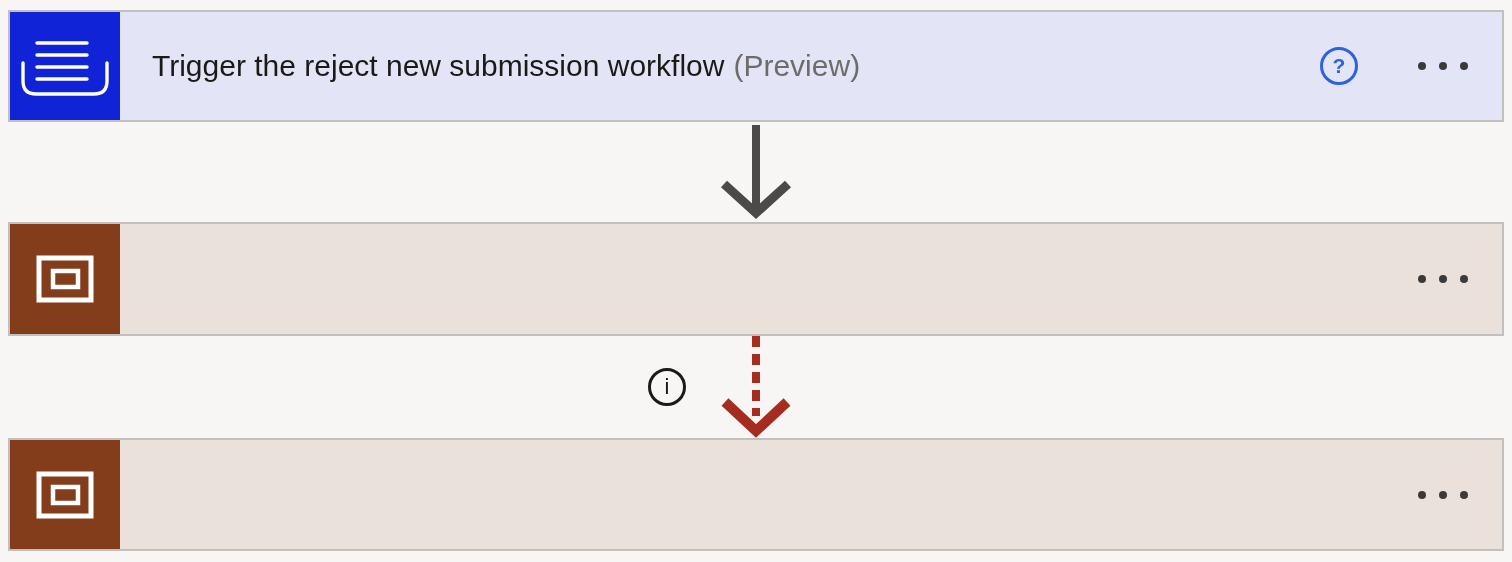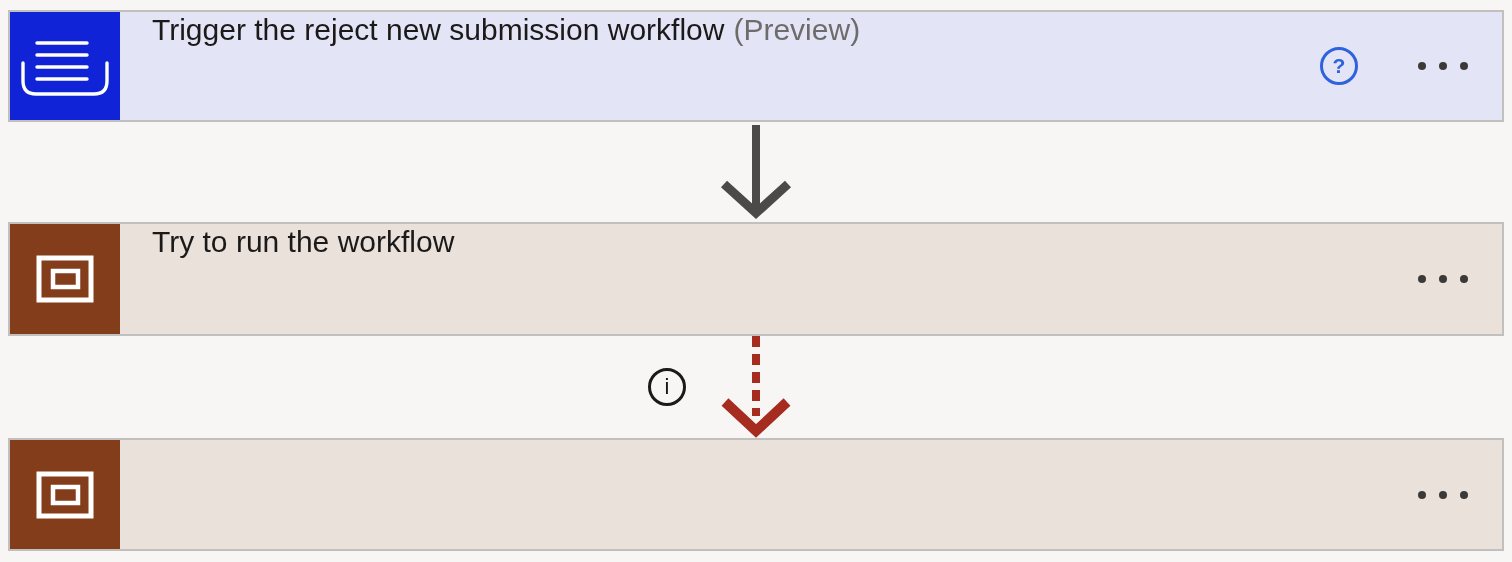--- a/index.html
+++ b/index.html
@@ -5,21 +5,21 @@
   html,body{margin:0;padding:0;background:#F7F6F5;}
   .canvas{
     position:relative;
     width:1512px;height:562px;
     background:#F7F6F5;
     font-family:"Liberation Sans",sans-serif;
     overflow:hidden;
   }
   .card{
     position:absolute;left:8px;width:1496px;height:112px;
-    display:flex;
+    display:flex;align-items:center;
     border:2px solid #C1C0BE;box-sizing:border-box;
     background:#E9E1DA;
   }
   .card1{top:10px;background:#E3E5F7;}
   .card2{top:222px;height:114px;}
   .card3{top:438px;height:113px;}
   .icon-tile{
     flex:0 0 110px;width:110px;height:100%;
     display:flex;align-items:center;justify-content:center;
     background:#833D1B;
@@ -87,23 +87,20 @@
     <polyline points="23,62 55,91 87,62" stroke="#4C4A48" stroke-width="9" fill="none" style="stroke: rgb(76, 74, 72);"></polyline>
   </svg>
 
   <div class="card card2" style="background: rgb(233, 225, 218); border-color: rgb(193, 192, 190);">
     <div class="icon-tile" style="background: rgb(131, 61, 27);">
       <svg width="110" height="112" viewBox="0 0 110 112" fill="none">
         <rect x="29" y="35" width="52" height="42" stroke="#fff" stroke-width="5"></rect>
         <rect x="43" y="48" width="25" height="16" stroke="#fff" stroke-width="4.5"></rect>
       </svg>
     </div>
-    <div class="title" style="color: rgb(27, 26, 25);">
-      <span>Try to run the workflow</span>
-    </div>
     <div class="actions">
       <div class="menu" aria-label="menu">
         <span class="dot" style="background: rgb(59, 58, 57);"></span>
         <span class="dot" style="background: rgb(59, 58, 57);"></span>
         <span class="dot" style="background: rgb(59, 58, 57);"></span>
       </div>
     </div>
   </div>
 
   <svg class="connector connector2" width="110" height="102" viewBox="0 0 110 102" fill="none">

